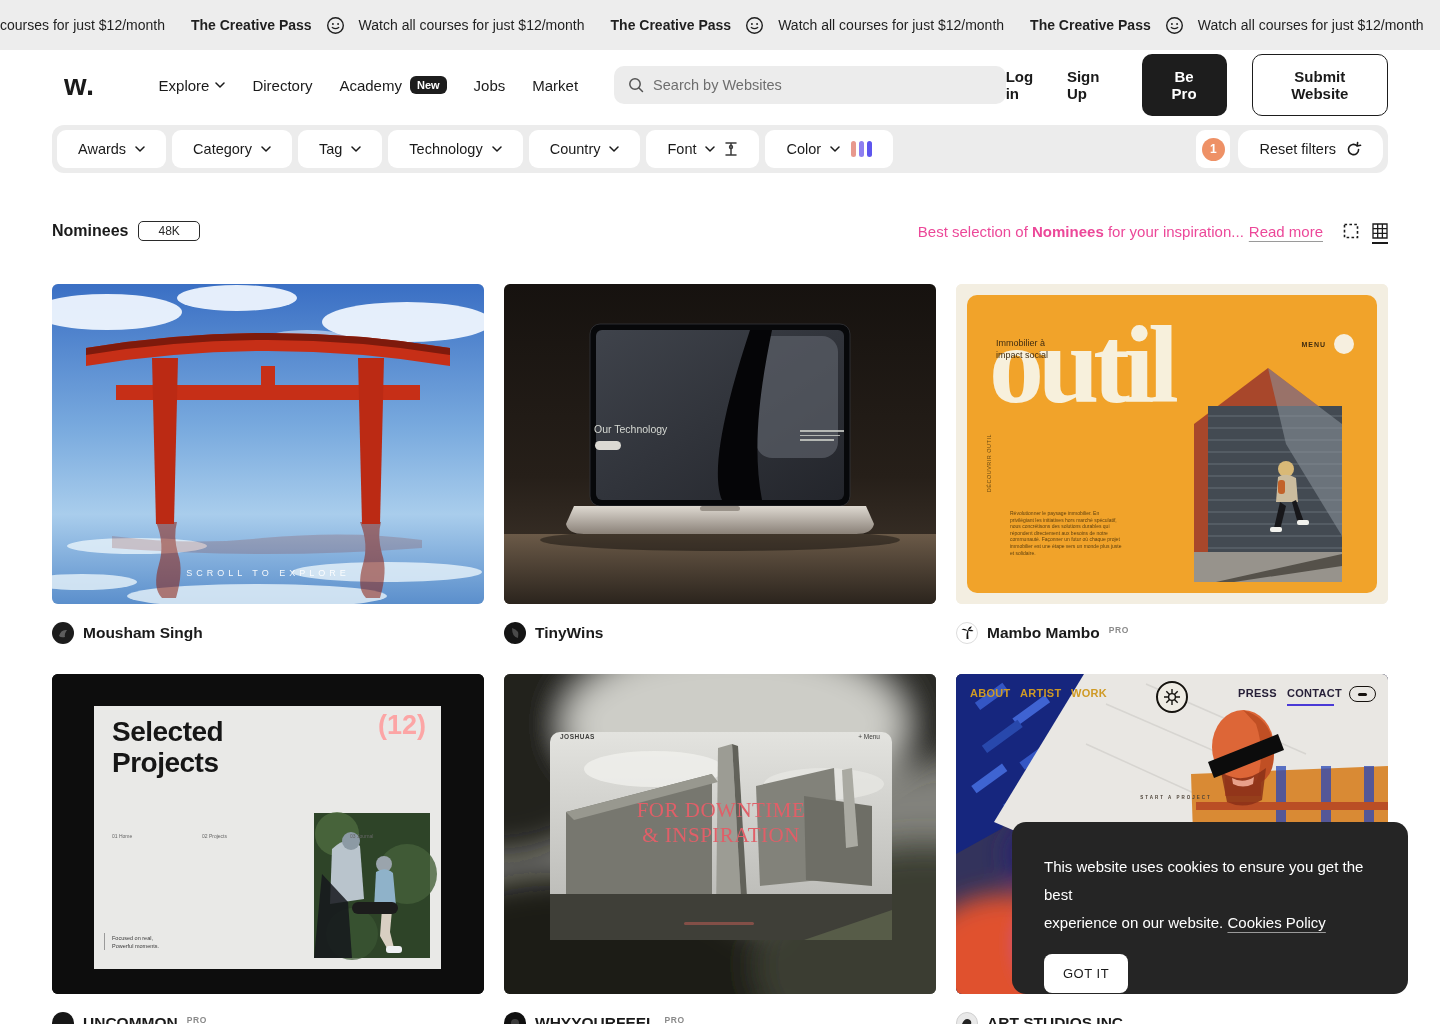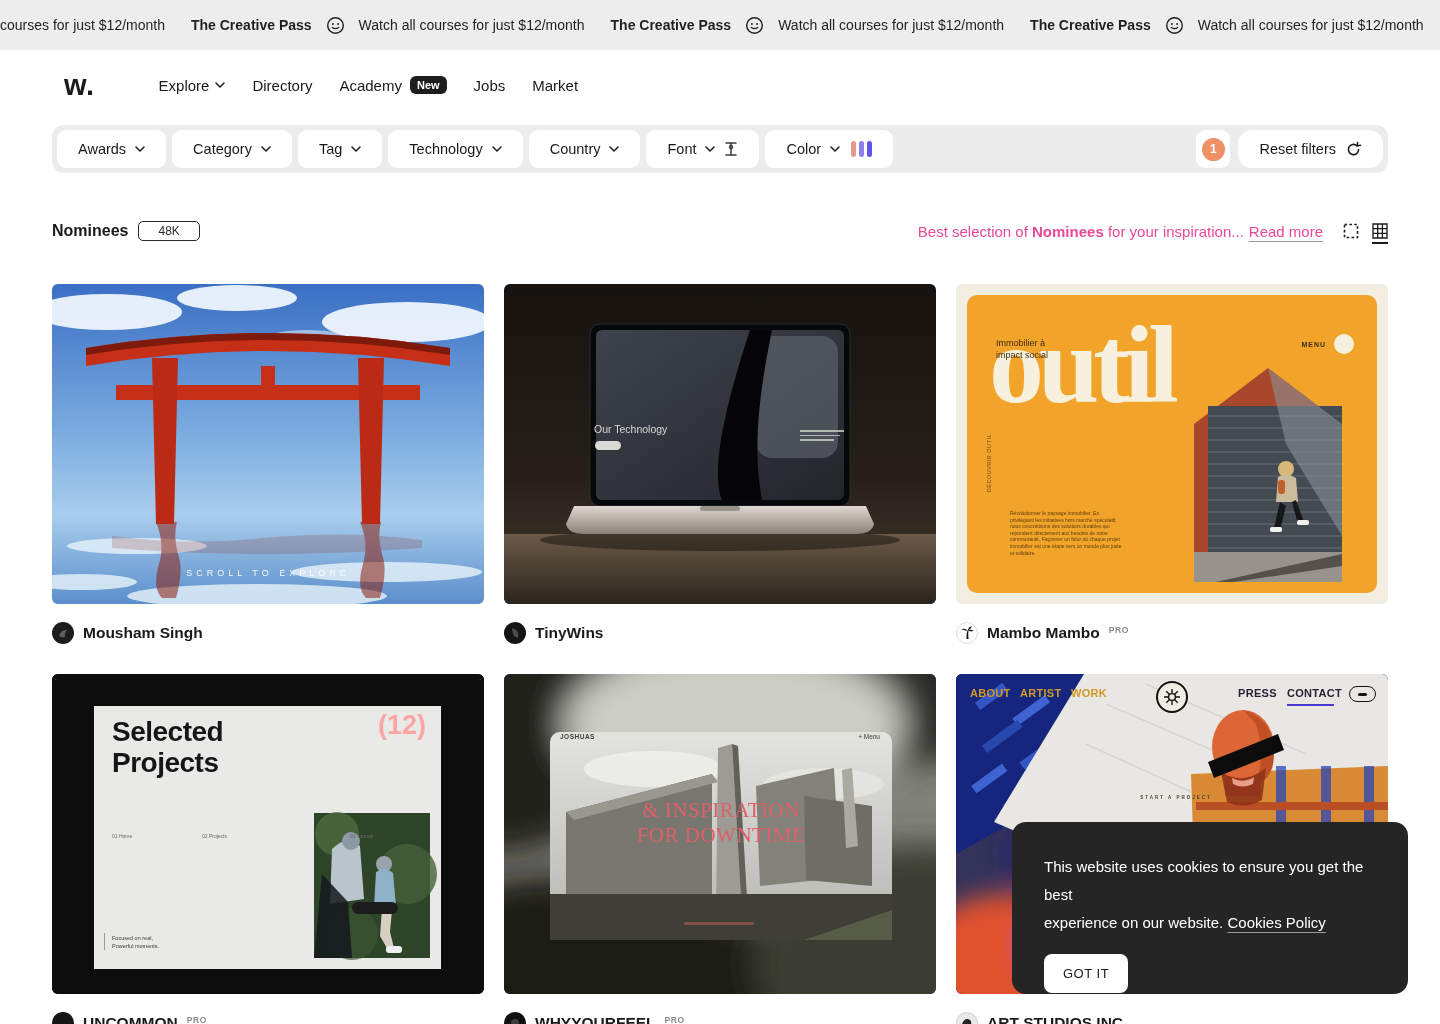--- a/index.html
+++ b/index.html
@@ -151,20 +151,33 @@
     <div class="nav-item">
       <span>Academy</span>
       <span class="badge-new">New</span>
     </div>
     <div class="nav-item">
         <span>Jobs</span>
       </div>
     <div class="nav-item">
         <span>Market</span>
       </div>
+  </div>
+  <div class="search">
+    <svg width="16" height="16" viewBox="0 0 16 16">
+        <circle cx="7" cy="7" r="5.2" fill="none" stroke="#545454" stroke-width="1.5"></circle>
+        <line x1="11" y1="11" x2="14.5" y2="14.5" stroke="#545454" stroke-width="1.5" stroke-linecap="round"></line>
+      </svg>
+    <input type="text" placeholder="Search by Websites" style="">
+  </div>
+  <div class="auth">
+    <span class="auth-link">Log in</span>
+    <span class="auth-link">Sign Up</span>
+    <button class="btn-bepro">Be Pro</button>
+    <button class="btn-submit">Submit Website</button>
   </div>
 </div>
 
 <div class="filterbar">
   <div class="fpill">
     <span>Awards</span>
     <svg width="10" height="6" viewBox="0 0 10 6">
         <path d="M1 1 L5 5 L9 1" fill="none" stroke="#1a1a1a" stroke-width="1.5" stroke-linecap="round" stroke-linejoin="round"></path>
       </svg>
   </div>
@@ -478,22 +491,22 @@
           <polygon points="300,122 368,132 368,212 302,206" fill="#6e6e66"></polygon>
           <polygon points="338,96 348,94 354,172 342,174" fill="#aaaaa2"></polygon>
           <rect x="46" y="220" width="342" height="46" fill="#3f3f38"></rect>
           <polygon points="300,266 388,236 388,266" fill="#575c48"></polygon>
           <rect x="180" y="248" width="70" height="3" rx="1.5" fill="#b05a52" opacity=".6"></rect>
         </g>
       </svg>
       <div class="ov j-brand">JOSHUAS</div>
       <div class="ov j-menu">+  Menu</div>
       <div class="ov j-title">
+          <div>FOR DOWNTIME</div>
           <div>&amp; INSPIRATION</div>
-          <div>FOR DOWNTIME</div>
         </div>
     </div>
     <div class="author">
       <svg width="22" height="22" viewBox="0 0 22 22">
           <circle cx="11" cy="11" r="11" fill="#101010"></circle>
           <circle cx="11" cy="11" r="4" fill="#3c3c3c"></circle>
         </svg>
       <span class="name">WHYYOURFEEL</span>
       <span class="pro">PRO</span>
     </div>

